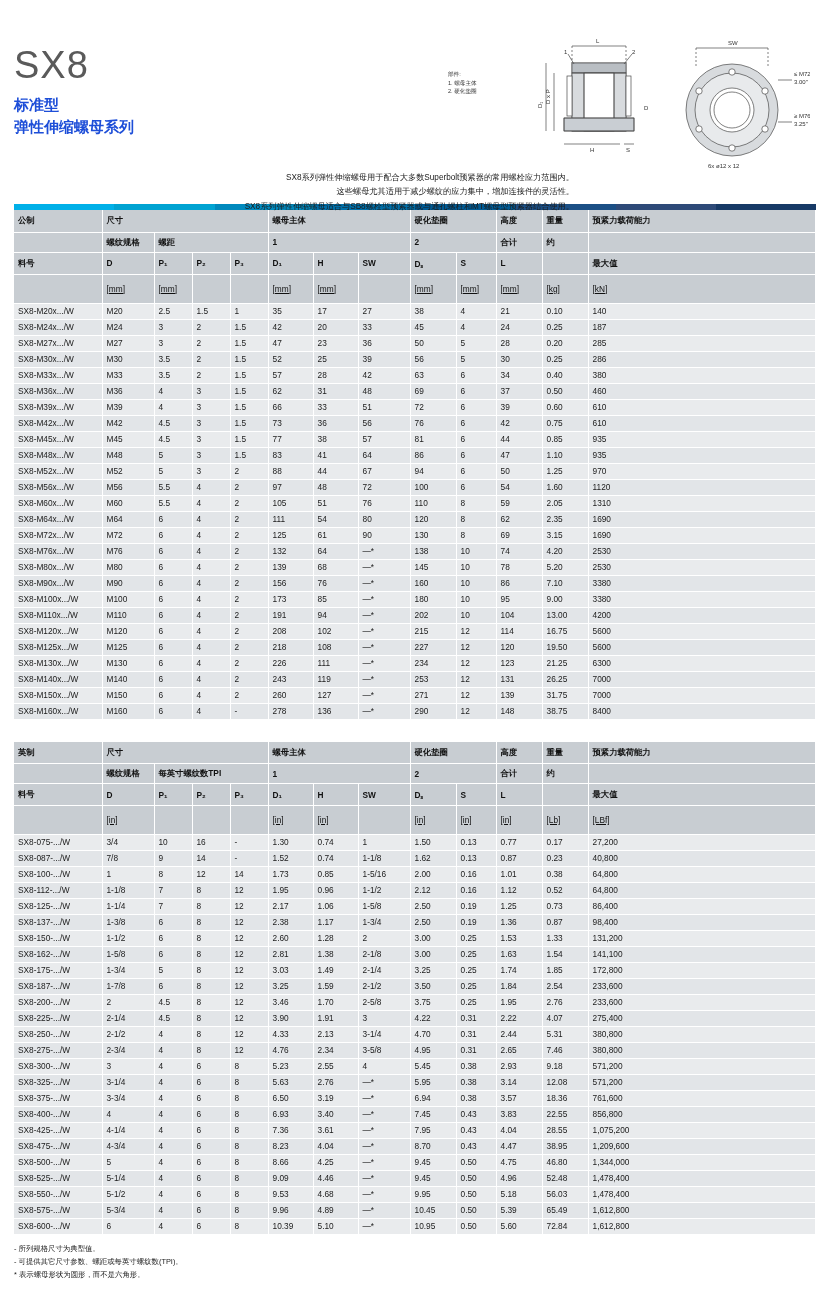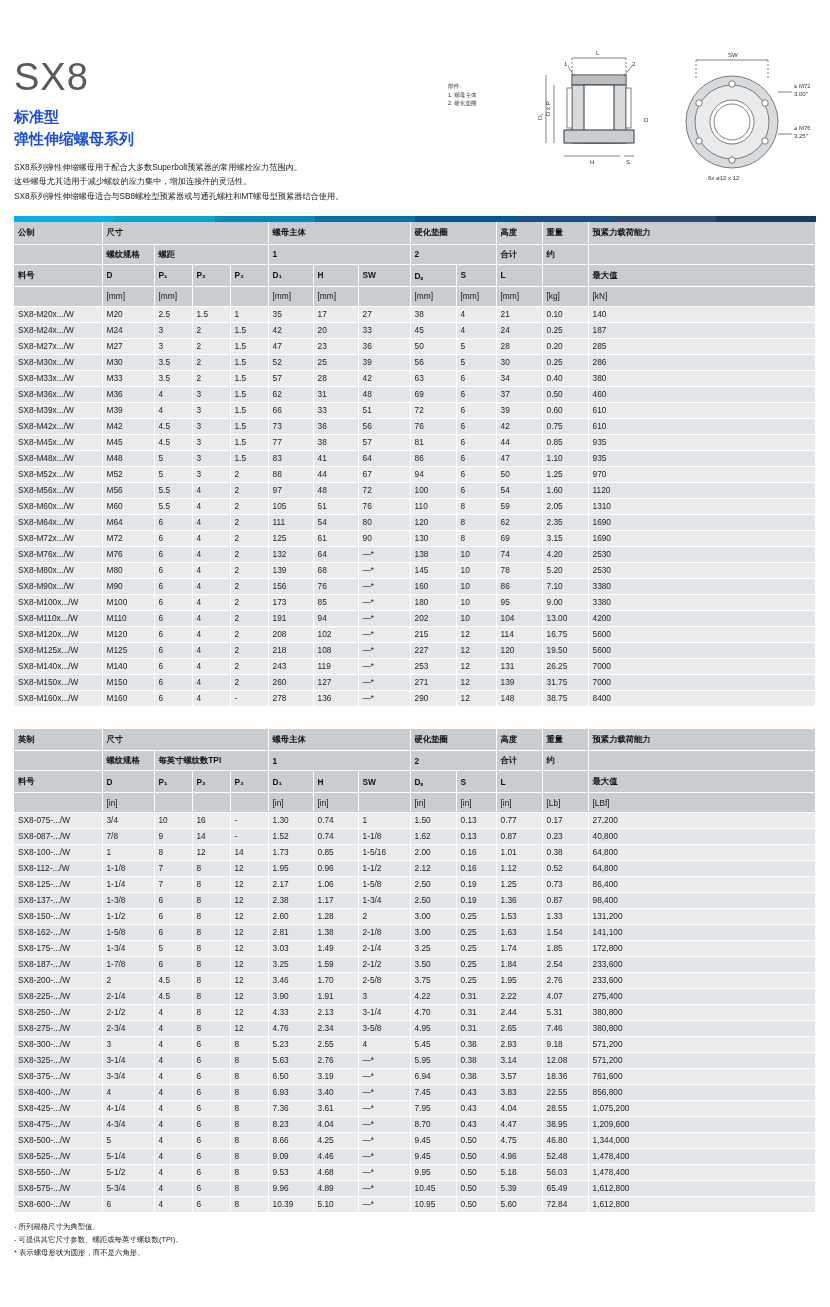--- a/index.html
+++ b/index.html
@@ -10,21 +10,21 @@
     background: #ffffff;
     font-family: "Liberation Sans", sans-serif;
     color: #1a1a1a;
     position: relative;
     overflow: hidden;
   }
   .page {
     position: relative;
     width: 830px;
     height: 1307px;
-    padding: 12px 14px;
+    padding: 0 14px;
   }
 
   
   .header {
     position: relative;
     height: 200px;
   }
   .title-block { padding-top: 46px; }
   .big-title {
     font-size: 38px;
@@ -34,25 +34,26 @@
     line-height: 1.05;
   }
   .sub-title {
     font-size: 15px;
     color: #1d4ed8;
     font-weight: 700;
     margin-top: 8px;
     line-height: 1.5;
   }
   .intro {
-    margin-top: 10px;
+    margin-top: 32px;
     font-size: 8.2px;
     line-height: 1.75;
     color: #1a1a1a;
     max-width: 560px;
+    text-align: right;
   }
 
   
   .drawing {
     position: absolute;
     top: 18px;
     right: 6px;
     width: 290px;
     height: 160px;
   }
@@ -96,21 +97,21 @@
     background: #e9ebed;
     border-bottom: 1px solid #ffffff;
     height: 15px;
     line-height: 11px;
   }
   tbody tr:nth-child(even) td { background: #e2e5e8; }
 
   .hdr-row-1 th { height: 22px; }
   .hdr-row-2 th { height: 20px; }
   .hdr-row-3 th { height: 22px; }
-  .hdr-row-4 th { height: 20px; }
+  .hdr-row-4 th { height: 29px; text-decoration: underline; }
 
   .unit { font-weight: 400; }
 
   .spacer { height: 22px; }
 
   .footnotes {
     margin-top: 8px;
     font-size: 7.4px;
     line-height: 1.75;
     color: #222;
@@ -630,20 +631,35 @@
           <td>218</td>
           <td>108</td>
           <td>—*</td>
           <td>227</td>
           <td>12</td>
           <td>120</td>
           <td>19.50</td>
           <td>5600</td>
         </tr>
         <tr>
+          <td>SX8-M130x.../W</td>
+          <td>M130</td>
+          <td>6</td>
+          <td>4</td>
+          <td>2</td>
+          <td>226</td>
+          <td>111</td>
+          <td>—*</td>
+          <td>234</td>
+          <td>12</td>
+          <td>123</td>
+          <td>21.25</td>
+          <td>6300</td>
+        </tr>
+        <tr>
           <td>SX8-M140x.../W</td>
           <td>M140</td>
           <td>6</td>
           <td>4</td>
           <td>2</td>
           <td>243</td>
           <td>119</td>
           <td>—*</td>
           <td>253</td>
           <td>12</td>

